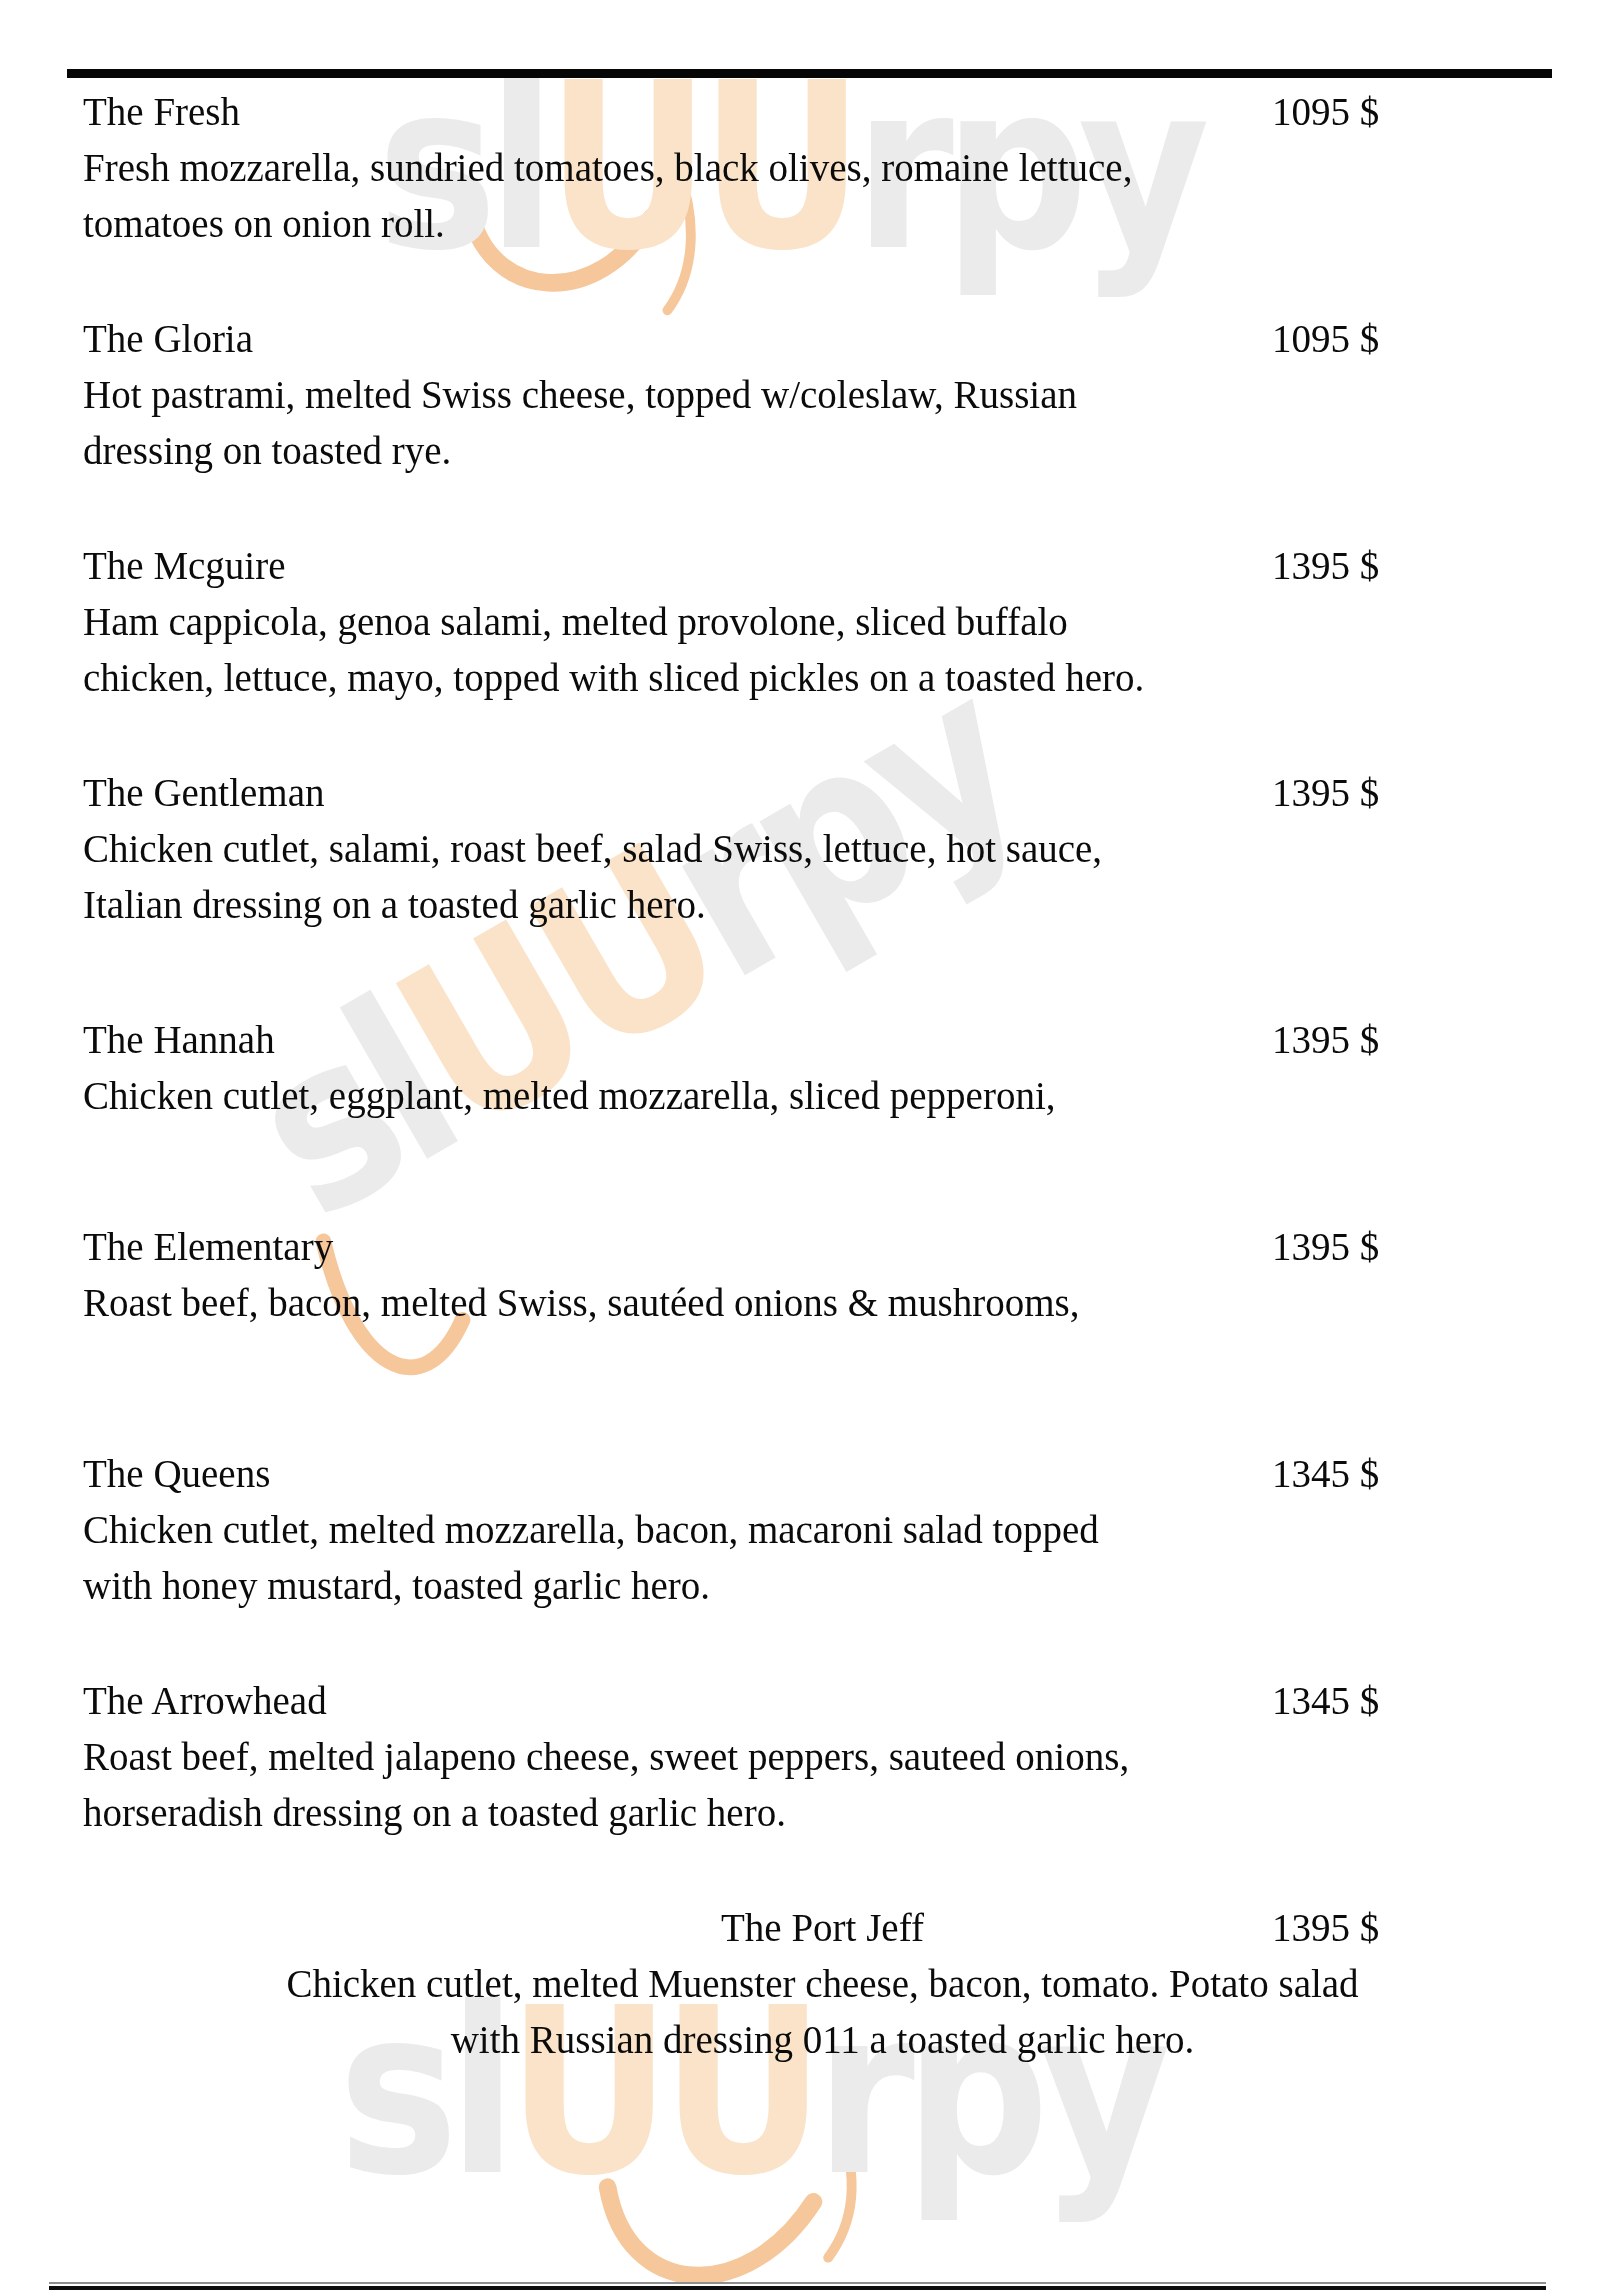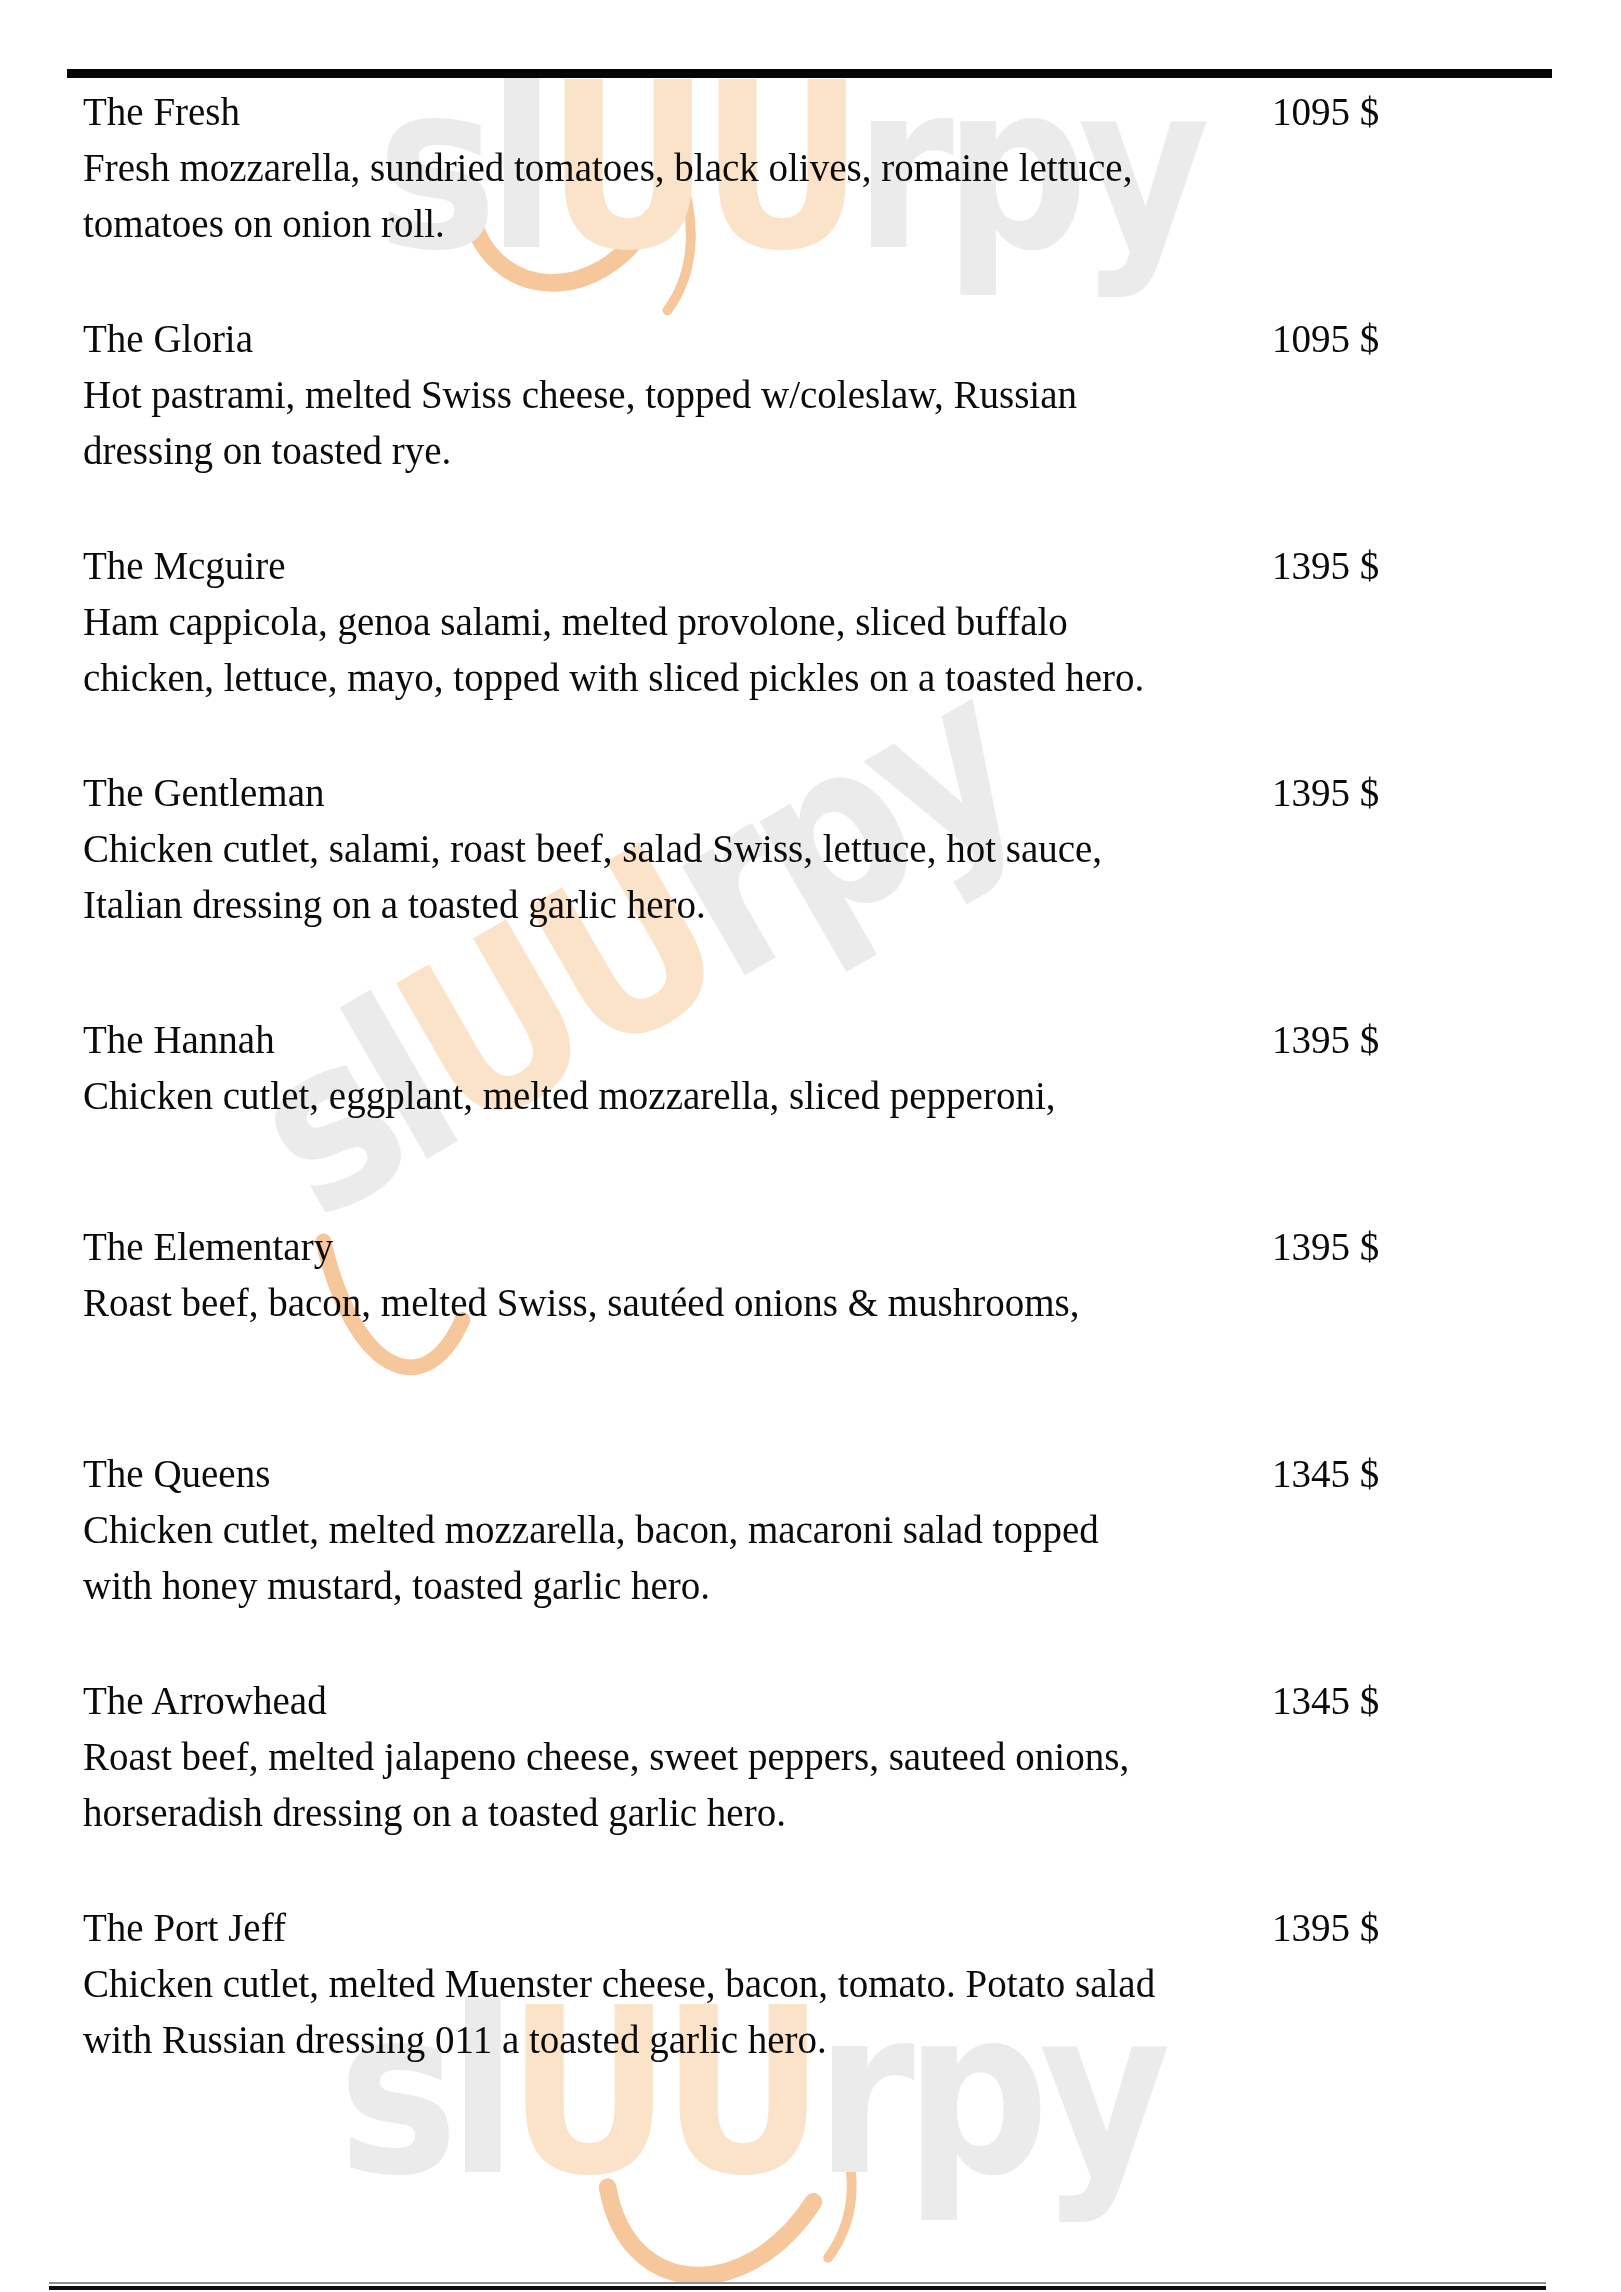--- a/index.html
+++ b/index.html
@@ -102,21 +102,21 @@
       <div class="menu-item" style="top: 1446px;">
         <div class="item-title-row"><span class="item-name">The Queens</span><span class="item-price">1345 $</span></div>
         <div class="desc-line">Chicken cutlet, melted mozzarella, bacon, macaroni salad topped</div>
         <div class="desc-line">with honey mustard, toasted garlic hero.</div>
       </div>
       <div class="menu-item" style="top: 1673px;">
         <div class="item-title-row"><span class="item-name">The Arrowhead</span><span class="item-price">1345 $</span></div>
         <div class="desc-line">Roast beef, melted jalapeno cheese, sweet peppers, sauteed onions,</div>
         <div class="desc-line">horseradish dressing on a toasted garlic hero.</div>
       </div>
-      <div class="menu-item" style="top: 1900px;">
+      <div class="menu-item" style="top: 1900px; text-align: center;">
         <div class="item-title-row"><span class="item-name">The Port Jeff</span><span class="item-price">1395 $</span></div>
         <div class="desc-line">Chicken cutlet, melted Muenster cheese, bacon, tomato. Potato salad</div>
         <div class="desc-line">with Russian dressing 011 a toasted garlic hero.</div>
       </div>
     </div>
 
 </div>
 
 
 </body></html>

